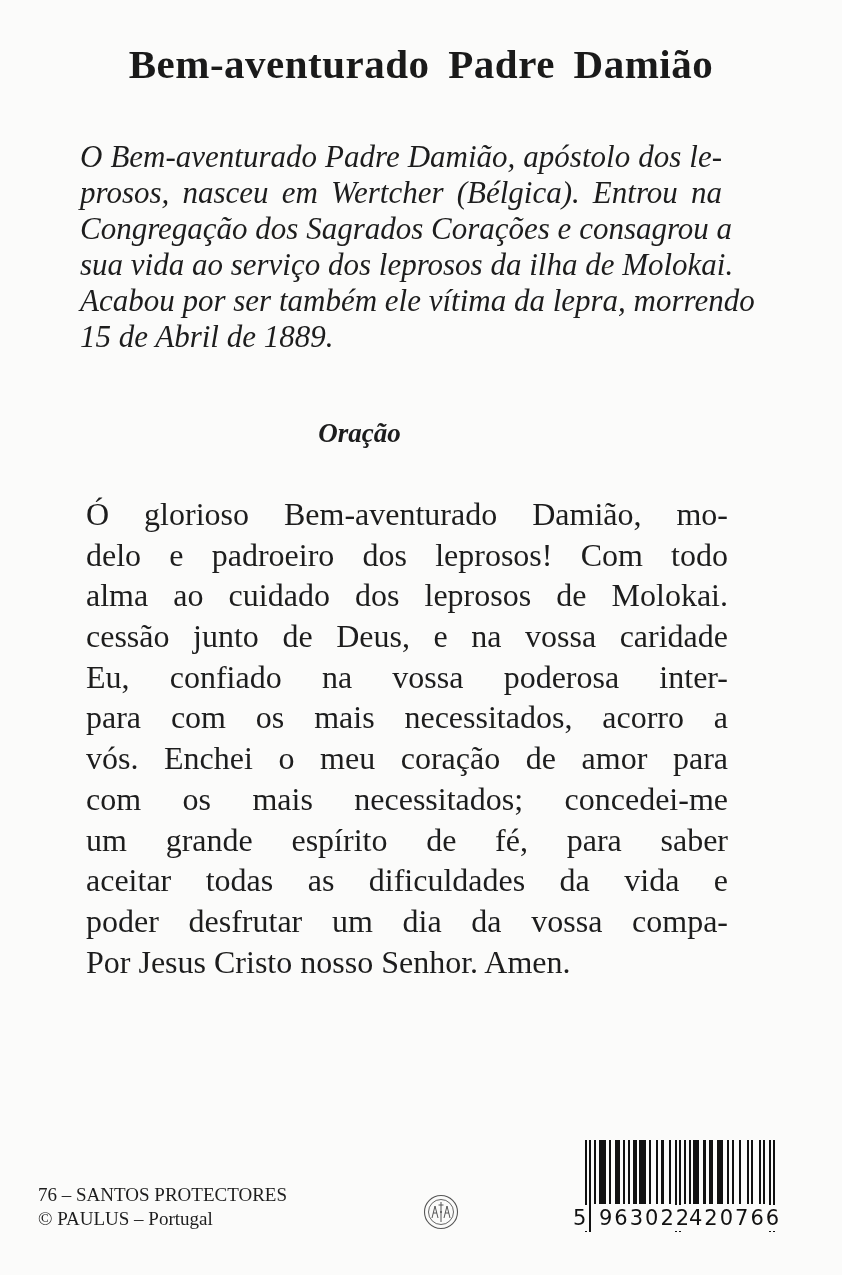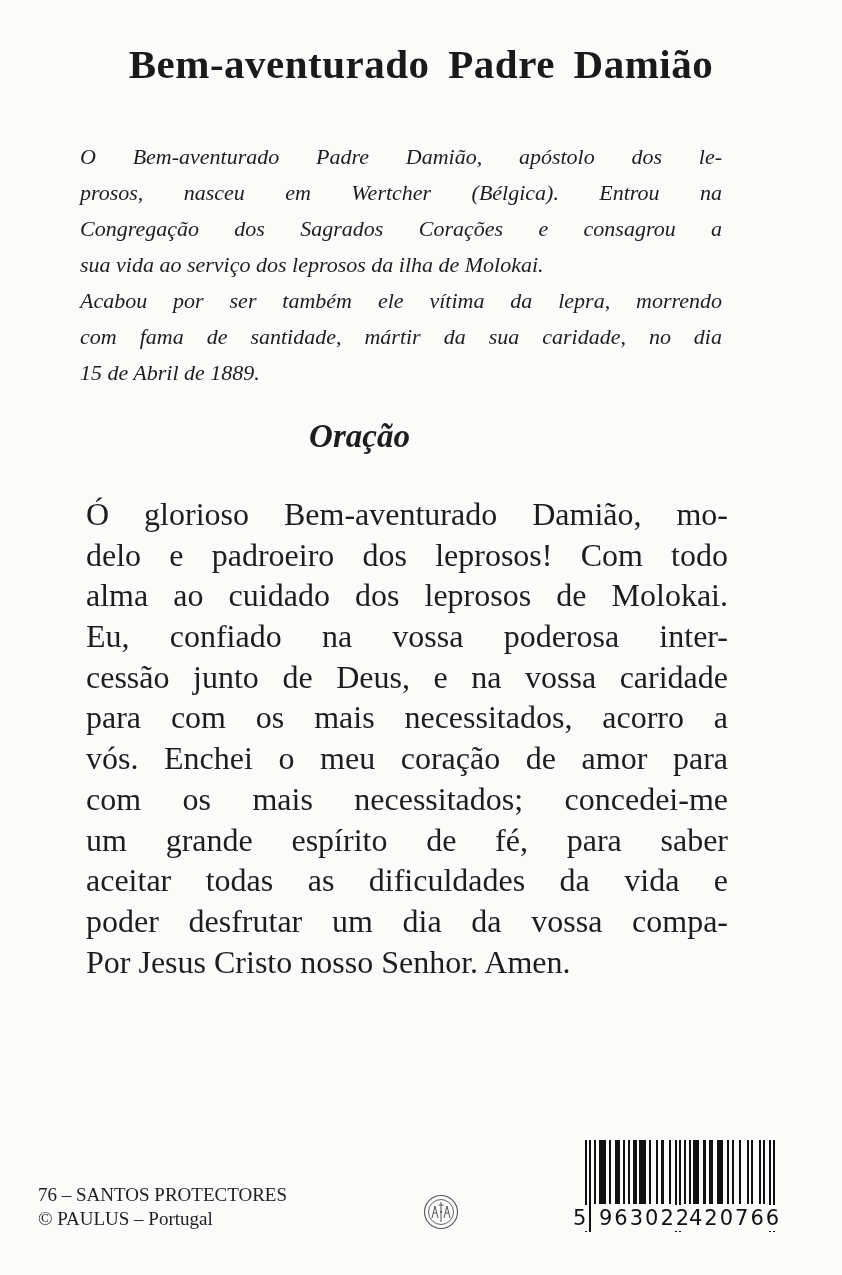--- a/index.html
+++ b/index.html
@@ -11,30 +11,30 @@
     color: #1d1d1d;
   }
   .page { position: absolute; left: 0; top: 0; width: 842px; height: 1275px; }
   .title {
     position: absolute; left: 0; width: 842px; top: 40px;
     text-align: center; font-weight: bold; font-size: 41px; letter-spacing: 0.5px;
     word-spacing: 8px; color: #1a1a1a;
   }
   .intro {
     position: absolute; left: 80px; width: 642px; top: 139px;
-    font-style: italic; font-size: 22px;
+    font-style: italic; font-size: 31px;
   }
   .line {
     display: block; white-space: nowrap; text-align: justify; text-align-last: justify;
     height: 36px; line-height: 36px;
   }
   .line.last { text-align-last: left; }
   .section {
     position: absolute; left: 0; width: 719px; top: 418px;
-    text-align: center; font-weight: bold; font-style: italic; font-size: 33px;
+    text-align: center; font-weight: bold; font-style: italic; font-size: 27px;
   }
   .prayer {
     position: absolute; left: 86px; width: 642px; top: 494px;
     font-size: 32px;
   }
   .prayer .line { height: 40.7px; line-height: 40.7px; }
   .closing {
     position: absolute; left: 86px; top: 1070px;
     font-style: italic; font-size: 23.5px; white-space: nowrap;
   }
@@ -59,32 +59,31 @@
 <div class="page">
 
   <div class="title">Bem-aventurado  Padre  Damião</div>
 
   <div class="intro">
     <span class="line">O Bem-aventurado Padre Damião, apóstolo dos le-</span>
     <span class="line">prosos, nasceu em Wertcher (Bélgica). Entrou na</span>
     <span class="line">Congregação dos Sagrados Corações e consagrou a</span>
     <span class="line last">sua vida ao serviço dos leprosos da ilha de Molokai.</span>
     <span class="line">Acabou por ser também ele vítima da lepra, morrendo</span>
-    <span class="line">com fama de santidade, mártir da sua caridade, no dia</span>
     <span class="line last">15 de Abril de 1889.</span>
   </div>
 
   <div class="section">Oração</div>
 
   <div class="prayer">
     <span class="line">Ó glorioso Bem-aventurado Damião, mo-</span>
     <span class="line">delo e padroeiro dos leprosos! Com todo</span>
     <span class="line">alma ao cuidado dos leprosos de Molokai.</span>
+    <span class="line">cessão junto de Deus, e na vossa caridade</span>
     <span class="line">Eu, confiado na vossa poderosa inter-</span>
-    <span class="line">cessão junto de Deus, e na vossa caridade</span>
     <span class="line">para com os mais necessitados, acorro a</span>
     <span class="line">vós. Enchei o meu coração de amor para</span>
     <span class="line">com os mais necessitados; concedei-me</span>
     <span class="line">um grande espírito de fé, para saber</span>
     <span class="line">aceitar todas as dificuldades da vida e</span>
     <span class="line">poder desfrutar um dia da vossa compa-</span>
     <span class="line last">Por Jesus Cristo nosso Senhor. Amen.</span>
   </div>
 
 

